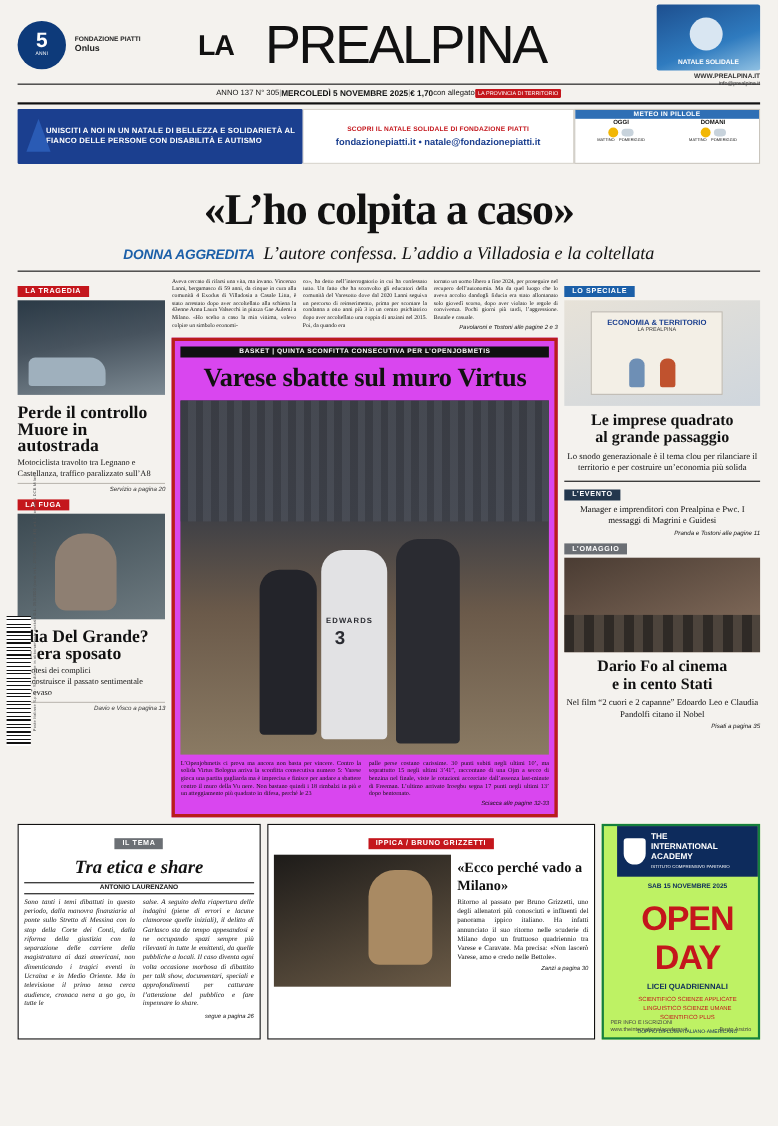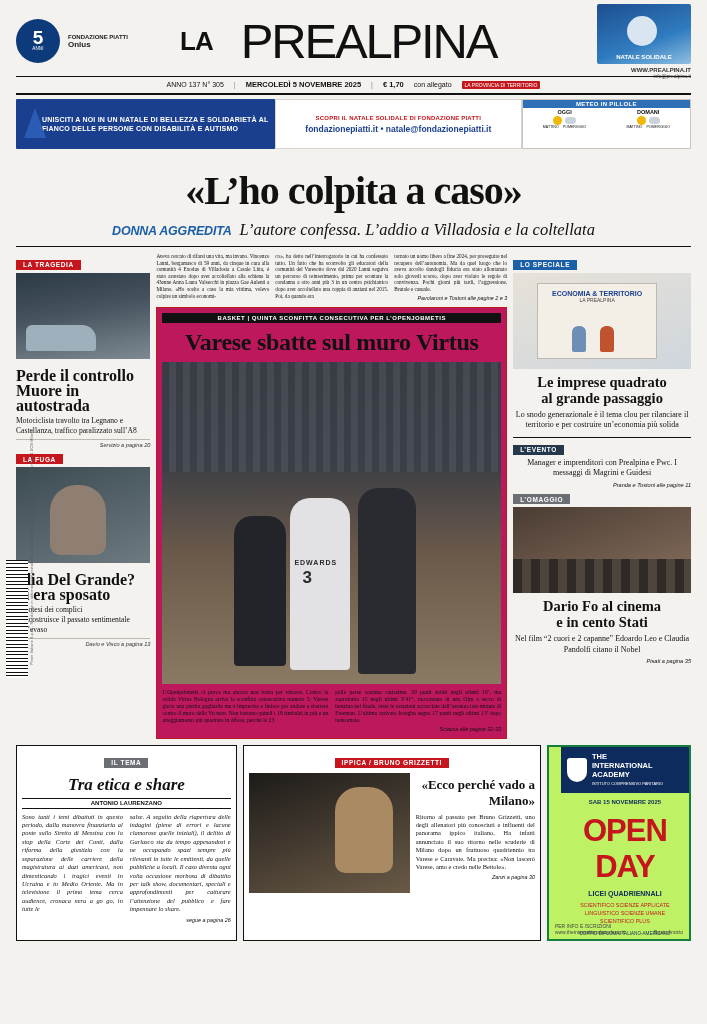--- a/index.html
+++ b/index.html
@@ -26,21 +26,21 @@
   .mh-title .la { position:absolute; left:14px; top:14px; font-family:"Liberation Sans",sans-serif; font-weight:bold; font-size:26px; letter-spacing:-1px; color:#111; }
   .mh-title .main { font-family:"Liberation Sans",sans-serif; font-weight:normal; font-size:49px; letter-spacing:-2.2px; color:#111; line-height:58px; }
   .mh-right { width:120px; display:flex; flex-direction:column; align-items:flex-end; }
   .mh-promo { width:94px; height:60px; background:linear-gradient(160deg,#1d4f8f,#2f7bbf 60%,#8fc0e2); border-radius:2px; position:relative; overflow:hidden; }
   .mh-promo .ball { position:absolute; width:30px; height:30px; border-radius:50%; background:#d9e6f2; left:30px; top:12px; }
   .mh-promo .cap { position:absolute; bottom:3px; left:0; right:0; text-align:center; color:#fff; font-family:"Liberation Sans",sans-serif; font-size:6px; font-weight:bold; line-height:7px; }
   .mh-web { font-family:"Liberation Sans",sans-serif; font-size:5px; margin-top:3px; text-align:right; color:#333; }
   .mh-web b { font-size:6px; }
 
   .mh-rule { border-top:1.5px solid #111; margin:2px 6px 0 6px; }
-  .mh-info { display:flex; align-items:center; justify-content:center; gap:10px; font-family:"Liberation Sans",sans-serif; font-size:7px; padding:3px 0 4px 0; }
+  .mh-info { display:flex; align-items:center; justify-content:center; font-family:"Liberation Sans",sans-serif; font-size:7px; padding:3px 0 4px 0; }
   .mh-info .sep { color:#888; }
   .mh-info b { font-size:7.5px; }
   .allegato { background:#c4161c; color:#fff; font-size:5px; padding:1px 3px; border-radius:1px; }
   .mh-rule2 { border-top:2.5px solid #111; margin:0 6px; }
 
   
   .adstrip { display:flex; gap:0; margin:4px 6px 0 6px; height:50px; }
   .ad-a { flex:1.55; background:#1b3f8f; color:#fff; display:flex; align-items:center; padding:4px 6px; border-radius:1px; position:relative; overflow:hidden;}
   .ad-a .tree { width:26px; height:36px; background:radial-gradient(circle at 50% 100%, #1b3f8f 0 0); position:relative; }
   .ad-a .tree:before { content:""; position:absolute; left:2px; top:2px; border-left:11px solid transparent; border-right:11px solid transparent; border-bottom:30px solid #2a5bb5; }
@@ -83,21 +83,21 @@
   .ph.car { background:linear-gradient(170deg,#2b3a46 0%,#47535e 45%,#7d8a93 100%); height:86px; }
   .ph.car:after { content:""; position:absolute; left:10px; bottom:8px; width:70px; height:26px; background:#9fb0bd; border-radius:6px 14px 3px 3px; }
   .ph.man { background:linear-gradient(160deg,#3c4a52,#6d7a80); height:96px; }
   .ph.man:after { content:""; position:absolute; left:34px; top:18px; width:56px; height:70px; border-radius:26px 26px 10px 10px; background:#8e7f72; }
 
   .lhead { font-size:16px; font-weight:bold; line-height:15px; margin:9px 0 3px 0; }
   .ltext { font-size:7.6px; line-height:10px; }
   .lref { font-family:"Liberation Sans",sans-serif; font-size:5.6px; font-style:italic; text-align:right; margin-top:3px; color:#333; border-top:1px solid #bdb9b2; padding-top:2px;}
 
   
-  .midbox { border:1px solid #b91c1c; padding:5px; background:#be185d; }
+  .midbox { border:3px solid #b91c1c; padding:5px; background:#d946ef; }
   .kicker-bar { background:#111; color:#fff; font-family:"Liberation Sans",sans-serif; font-size:6px; font-weight:bold; text-align:center; letter-spacing:.5px; padding:2px 0; }
   .midhead { text-align:center; font-size:24px; font-weight:bold; margin:6px 0 6px 0; letter-spacing:-.3px; }
   .ph.basket { height:322px; background:linear-gradient(180deg,#2a2b30 0%,#3a3d45 30%,#6b5a4a 60%,#8a7a63 100%); }
   .ph.basket .crowd { position:absolute; top:0; left:0; right:0; height:110px; background:repeating-linear-gradient(90deg,#3c3f47 0 7px,#4a4e57 7px 14px); opacity:.85;}
   .ph.basket .p1 { position:absolute; left:72px; bottom:18px; width:52px; height:150px; background:#23242a; border-radius:18px 18px 4px 4px; }
   .ph.basket .p2 { position:absolute; left:128px; bottom:14px; width:60px; height:172px; background:#e2e2e4; border-radius:20px 20px 4px 4px; }
   .ph.basket .p3 { position:absolute; left:196px; bottom:10px; width:58px; height:186px; background:#2a2b31; border-radius:20px 20px 4px 4px; }
   .ph.basket .num { position:absolute; left:140px; bottom:96px; color:#2a2b31; font-family:"Liberation Sans",sans-serif; font-weight:bold; font-size:17px; }
   .ph.basket .nm { position:absolute; left:132px; bottom:118px; color:#2a2b31; font-family:"Liberation Sans",sans-serif; font-weight:bold; font-size:7px; letter-spacing:1px;}
   .midbody { display:flex; gap:7px; font-size:5.6px; line-height:7px; text-align:justify; margin-top:5px; }
@@ -123,21 +123,21 @@
   .b-left { width:222px; border:1px solid #111; padding:5px; background:#fff;}
   .b-mid { width:300px; border:1px solid #111; padding:5px; background:#fff;}
   .b-right { width:145px; }
   .b-kick { text-align:center; }
   .bhead { text-align:center; font-size:17px; font-weight:bold; font-style:italic; margin:4px 0 3px 0;}
   .byline { text-align:center; font-family:"Liberation Sans",sans-serif; font-size:6px; font-weight:bold; border-top:1px solid #111; border-bottom:1px solid #111; padding:1.5px 0; margin-bottom:4px;}
   .btext { display:flex; gap:7px; font-size:6.4px; line-height:8.4px; text-align:justify; font-style:italic;}
   .btext .c { flex:1; }
   .ph.horse { height:120px; background:linear-gradient(160deg,#1d1b19,#6a5a46); }
   .ph.horse:after{content:"";position:absolute;left:86px;top:14px;width:58px;height:86px;background:#a98a63;border-radius:24px 24px 10px 10px;}
-  .bhead2 { text-align:right; font-size:17px; font-weight:bold; margin:4px 0 4px 0;}
+  .bhead2 { text-align:left; font-size:17px; font-weight:bold; margin:4px 0 4px 0;}
   .ad-open { border:2px solid #15803d; background:#bef264; height:196px; position:relative; overflow:hidden;padding-left:12px; }
   .ad-open .top { background:#0d2b5c; color:#fff; display:flex; align-items:center; gap:5px; padding:5px 6px; }
   .ad-open .shield { width:20px; height:24px; background:#fff; border-radius:3px 3px 10px 10px; }
   .ad-open .tname { font-family:"Liberation Sans",sans-serif; font-size:7.5px; font-weight:bold; line-height:9px;}
   .ad-open .big { color:#c4161c; font-family:"Liberation Sans",sans-serif; font-weight:bold; font-size:31px; text-align:center; letter-spacing:-1px; margin-top:8px;}
   .ad-open .date { text-align:center; font-family:"Liberation Sans",sans-serif; font-size:6px; font-weight:bold; color:#0d2b5c;}
   .ad-open .sub { text-align:center; font-family:"Liberation Sans",sans-serif; font-size:7px; font-weight:bold; color:#0d2b5c; margin-top:5px;}
   .ad-open .lst { text-align:center; font-family:"Liberation Sans",sans-serif; font-size:5.4px; color:#c4161c; margin-top:4px; line-height:8px;}
   .ad-open .note { text-align:center; font-family:"Liberation Sans",sans-serif; font-size:4.6px; margin-top:6px; color:#0d2b5c;}
   .ad-open .foot { position:absolute; bottom:4px; left:6px; right:6px; display:flex; justify-content:space-between; align-items:flex-end; font-family:"Liberation Sans",sans-serif; font-size:5px; color:#444;}

